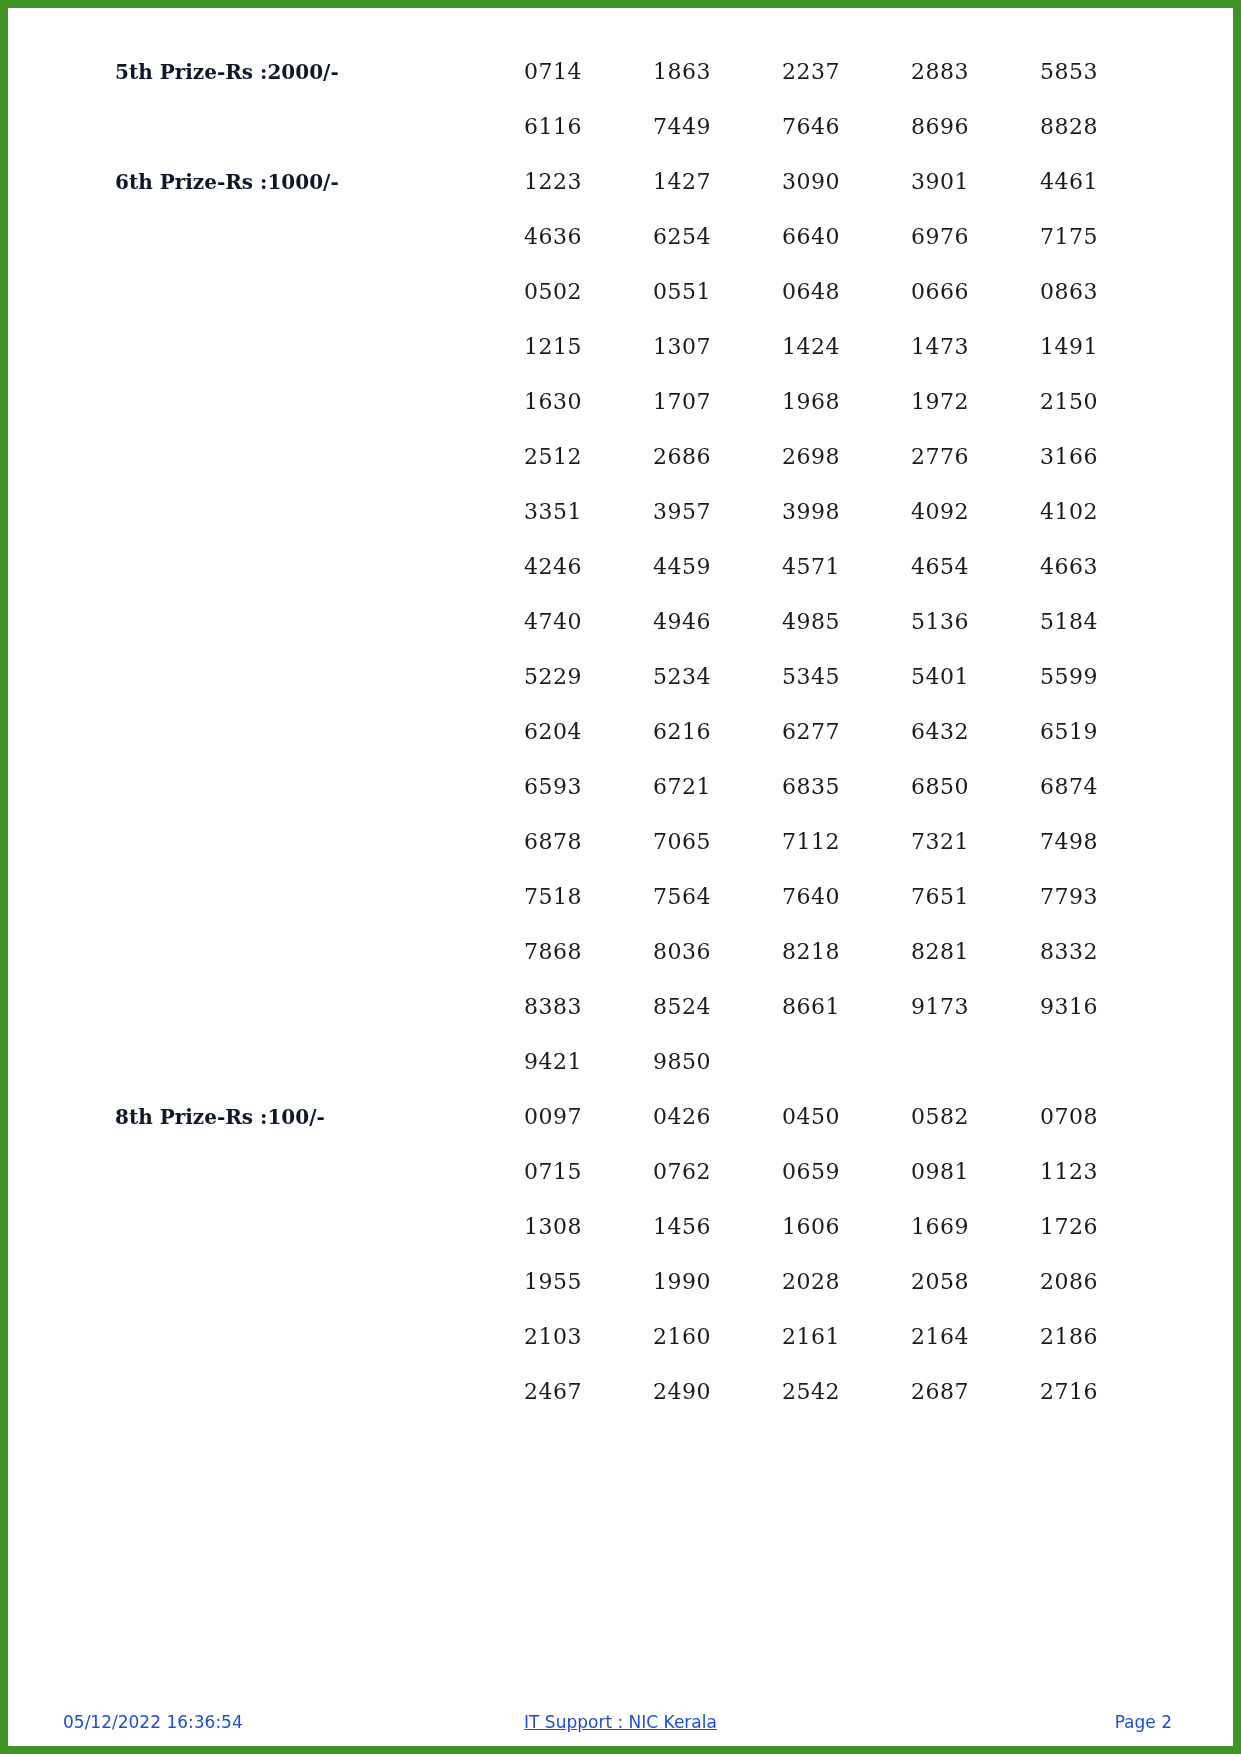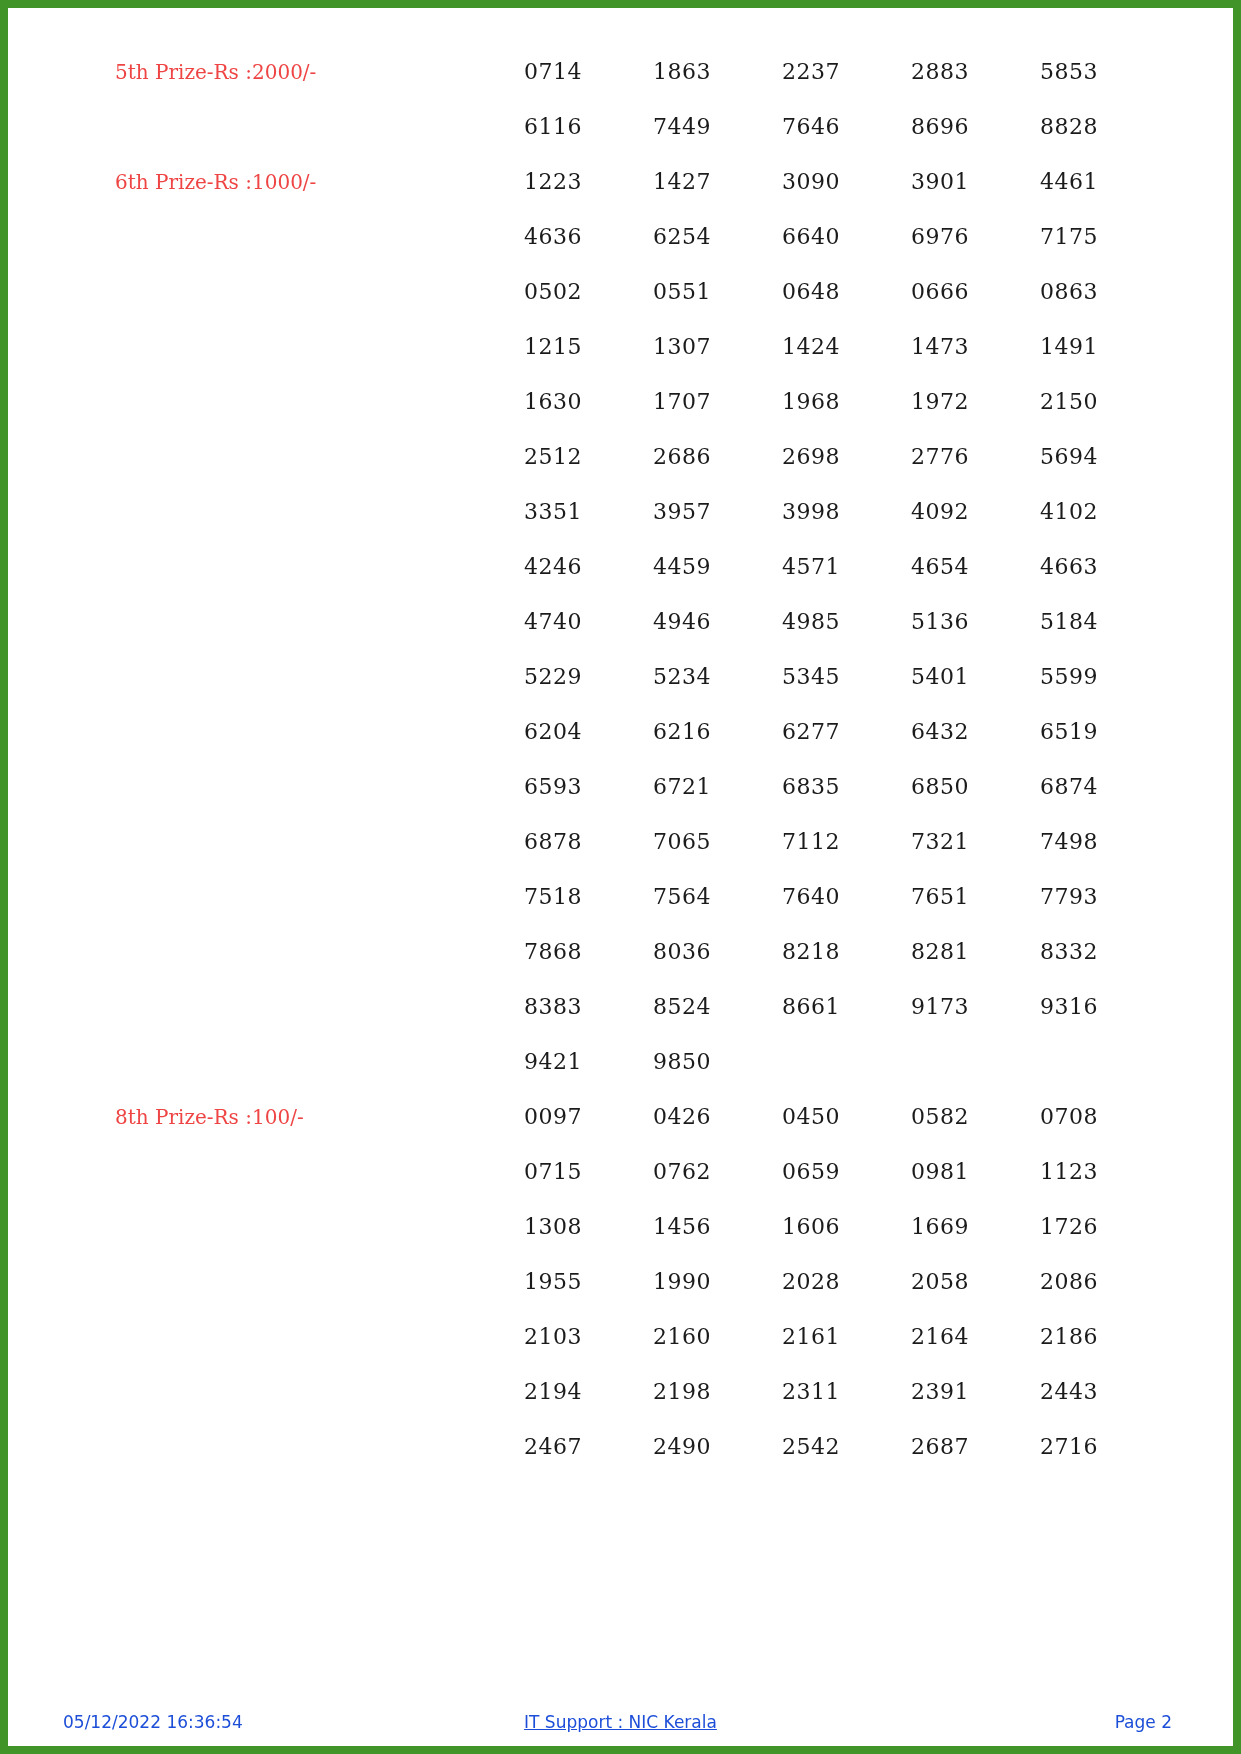--- a/index.html
+++ b/index.html
@@ -27,22 +27,22 @@
   .row {
     display: flex;
     height: 55px;
     align-items: center;
   }
   .label {
     width: 361px;
     box-sizing: border-box;
     padding-left: 7px;
     font-size: 20px;
-    font-weight: normal;
-    color: #ef4444;
+    font-weight: bold;
+    color: #0f172a;
     white-space: nowrap;
   }
   .num {
     width: 129px;
     box-sizing: border-box;
     font-size: 22px;
     text-align: right;
     padding-right: 16px;
     color: #1b1b1b;
     letter-spacing: 0.5px;
@@ -122,21 +122,21 @@
         <div class="num">1968</div>
         <div class="num">1972</div>
         <div class="num">2150</div>
       </div>
       <div class="row">
         <div class="label"></div>
         <div class="num">2512</div>
         <div class="num">2686</div>
         <div class="num">2698</div>
         <div class="num">2776</div>
-        <div class="num">5694</div>
+        <div class="num">3166</div>
       </div>
       <div class="row">
         <div class="label"></div>
         <div class="num">3351</div>
         <div class="num">3957</div>
         <div class="num">3998</div>
         <div class="num">4092</div>
         <div class="num">4102</div>
       </div>
       <div class="row">
@@ -254,28 +254,20 @@
       <div class="row">
         <div class="label"></div>
         <div class="num">2103</div>
         <div class="num">2160</div>
         <div class="num">2161</div>
         <div class="num">2164</div>
         <div class="num">2186</div>
       </div>
       <div class="row">
         <div class="label"></div>
-        <div class="num">2194</div>
-        <div class="num">2198</div>
-        <div class="num">2311</div>
-        <div class="num">2391</div>
-        <div class="num">2443</div>
-      </div>
-      <div class="row">
-        <div class="label"></div>
         <div class="num">2467</div>
         <div class="num">2490</div>
         <div class="num">2542</div>
         <div class="num">2687</div>
         <div class="num">2716</div>
       </div>
     </div>
 
   <div class="footer">
     <span class="left">05/12/2022 16:36:54</span>

